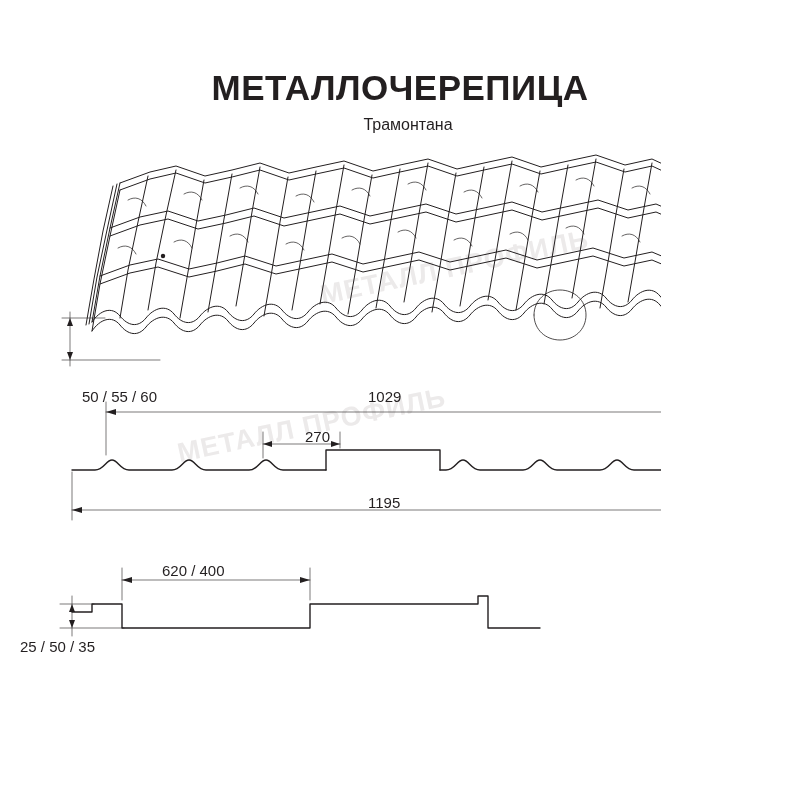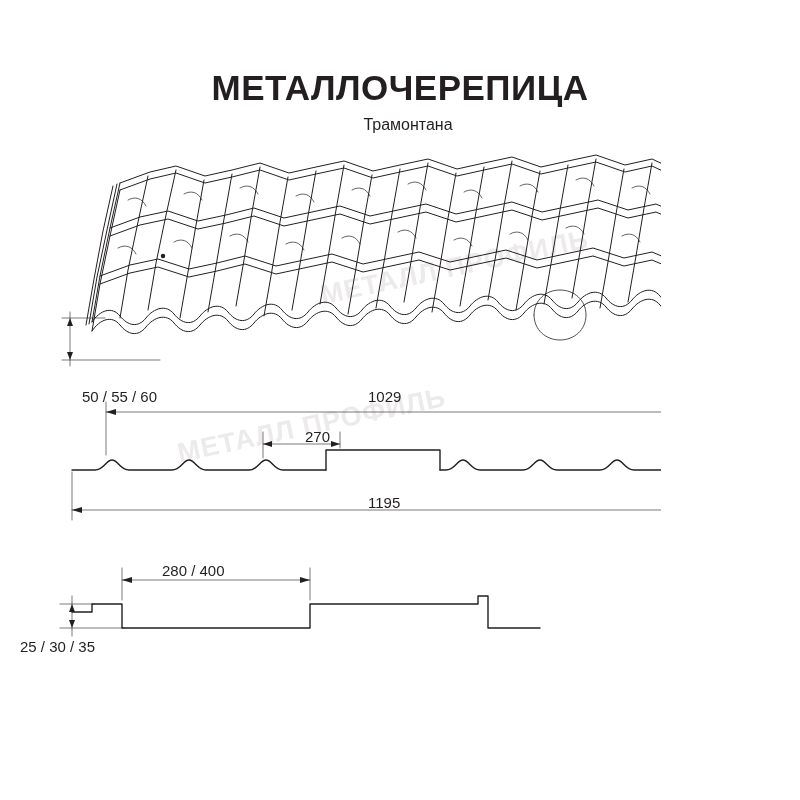--- a/index.html
+++ b/index.html
@@ -249,16 +249,16 @@
       </g>
 
     </g>
   </svg>
 
   <div class="dim-label" style="left:82px; top:388px;">50 / 55 / 60</div>
   <div class="dim-label" style="left:368px; top:388px;">1029</div>
   <div class="dim-label" style="left:305px; top:428px;">270</div>
   <div class="dim-label" style="left:733px; top:438px;">40</div>
   <div class="dim-label" style="left:368px; top:494px;">1195</div>
-  <div class="dim-label" style="left:162px; top:562px;">280 / 400</div>
-  <div class="dim-label" style="left:20px; top:638px;">25 / 30 / 35</div>
+  <div class="dim-label" style="left:162px; top:562px;">620 / 400</div>
+  <div class="dim-label" style="left:20px; top:638px;">25 / 50 / 35</div>
 
 </div>
 
 </body></html>

